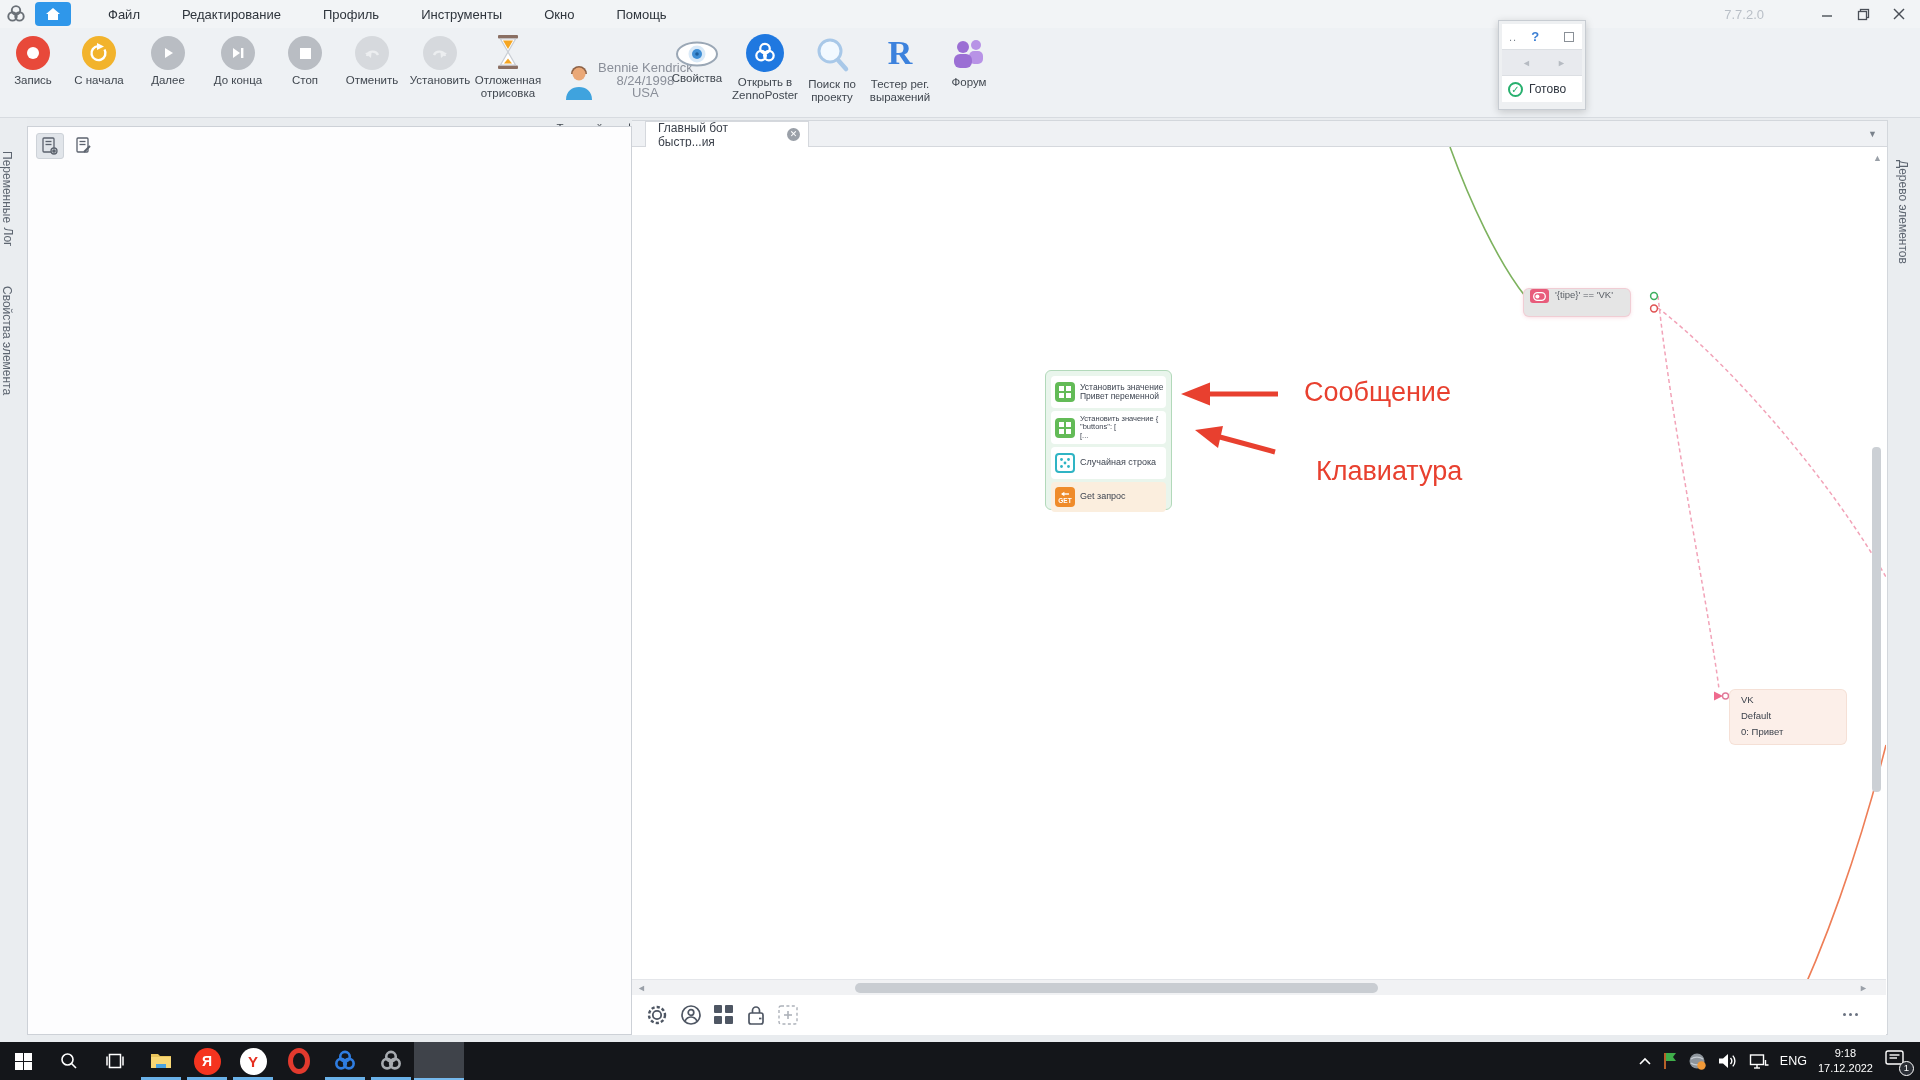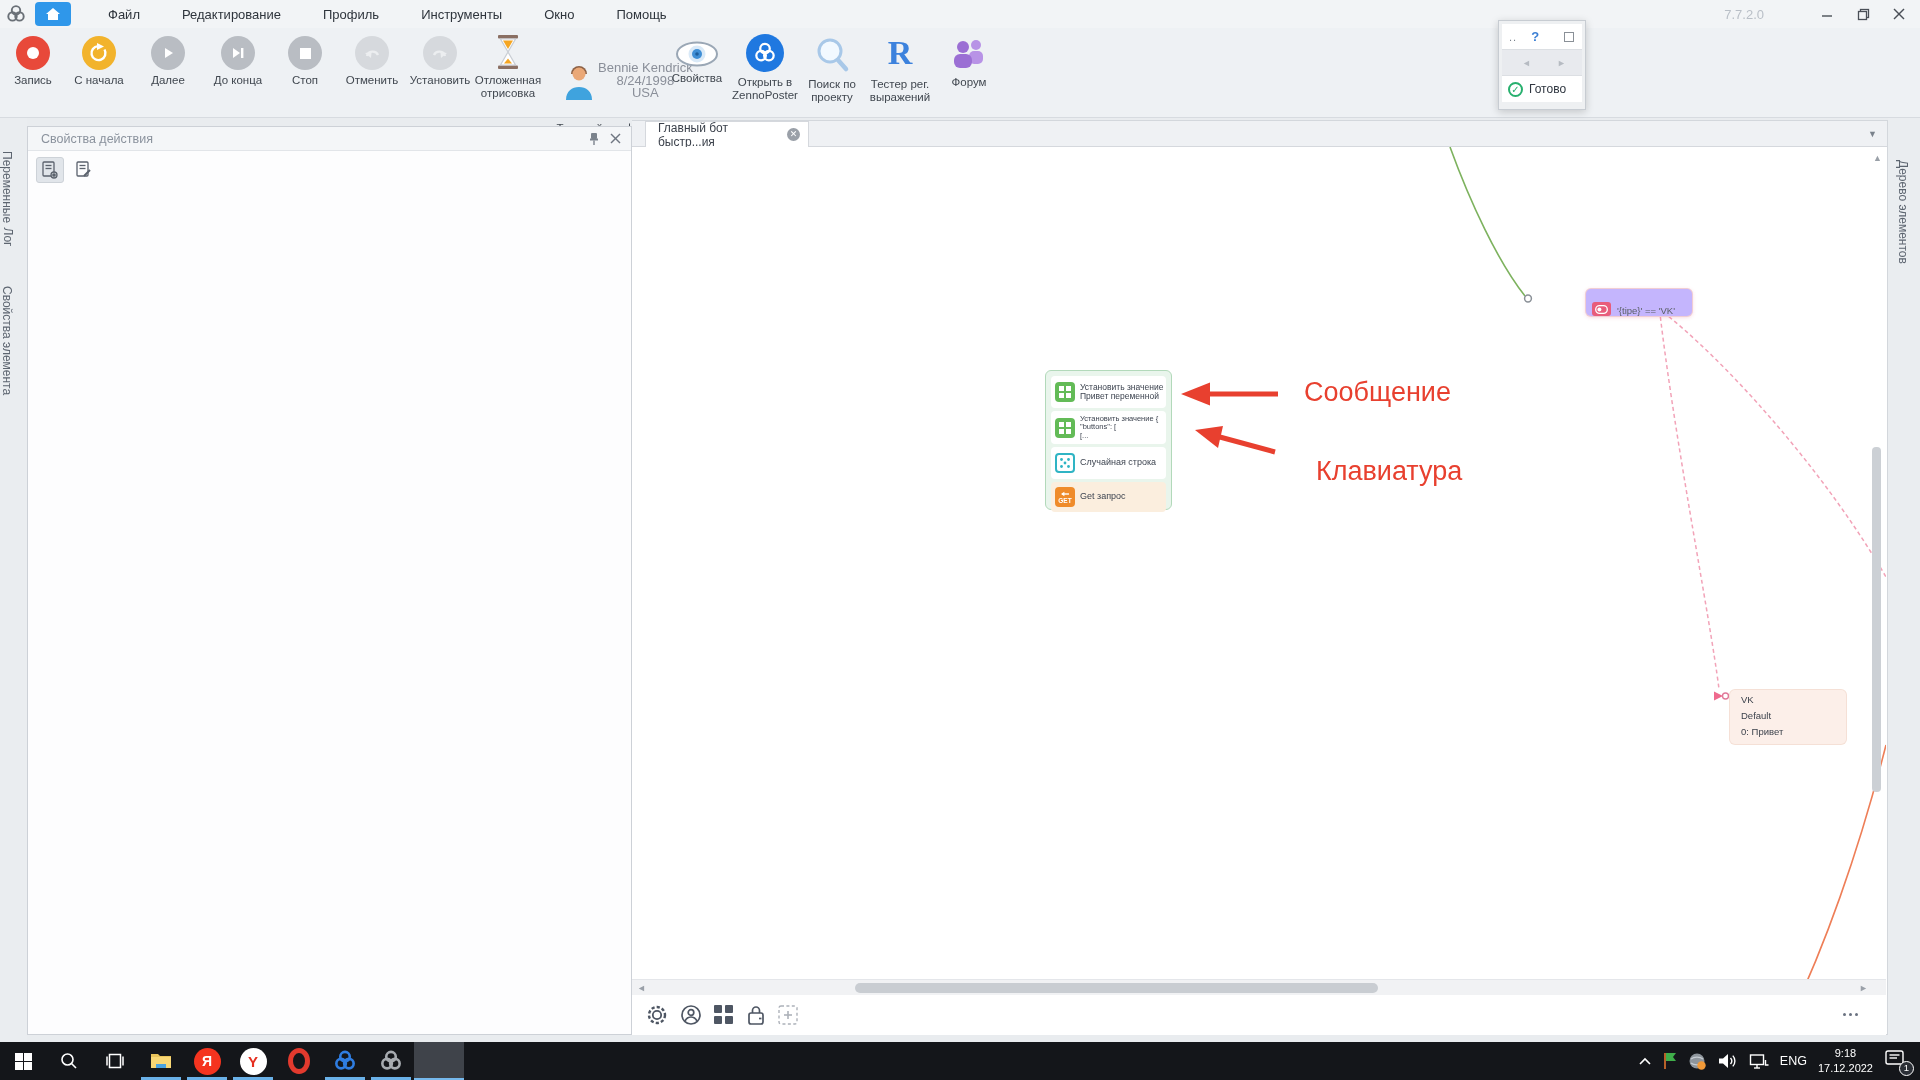--- a/index.html
+++ b/index.html
@@ -47,21 +47,21 @@
 #canvas-wrap{position:absolute;left:632px;top:120px;width:1256px;height:915px;background:#fff;border:1px solid #d3d7dc;border-left:none}
 #tabbar{height:26px;background:#eff1f4;border-bottom:1px solid #d5d8dd;position:relative}
 #doc-tab{position:absolute;left:13px;top:0;height:26px;width:164px;background:#fff;border:1px solid #d5d8dd;border-bottom:none;display:flex;align-items:center;font-size:12px;color:#3c424c}
 #doc-tab .t{margin-left:12px}
 #tab-close{margin-left:auto;margin-right:8px;width:13px;height:13px;border-radius:50%;background:#9aa0a8;color:#fff;font-size:9px;line-height:13px;text-align:center}
 #tab-list-arrow{position:absolute;right:10px;top:8px;font-size:9px;color:#7a828c}
 #canvas{position:relative;width:1254px;height:888px;background:#fff;overflow:hidden}
 #flow-svg{position:absolute;left:0;top:0}
 
 
-#cond-node{position:absolute;left:954px;top:142px;width:106px;height:27px;background:#c4b5fd;border-radius:5px;box-shadow:0 0 0 1px #f0cdd4,0 1px 4px rgba(230,90,120,.3);display:flex;align-items:flex-end}
+#cond-node{position:absolute;left:892px;top:142px;width:106px;height:27px;background:#e5e5e5;border-radius:5px;box-shadow:0 0 0 1px #f0cdd4,0 1px 4px rgba(230,90,120,.3);display:flex;align-items:flex-start}
 #cond-icon{width:19px;height:14px;background:#e85c7b;border-radius:3px;margin-left:6px;display:flex;align-items:center;justify-content:center}
 #cond-text{margin-left:6px;font-size:9.5px;color:#5a5f66}
 
 
 #group-node{position:absolute;left:413px;top:223px;width:127px;height:140px;background:#e9f5ec;border:1px solid #b2d9ba;border-radius:6px;padding:5px}
 .gitem{width:115px;border-radius:4px;background:#fff;display:flex;align-items:center;margin-bottom:3px}
 .gitem .gl{font-size:8.5px;line-height:9.5px;color:#3d4450;margin-left:5px}
 .gicon{width:20px;height:20px;border-radius:4px;margin-left:4px;flex:none;display:flex;align-items:center;justify-content:center}
 .g-green{background:#63bb57}
 .g-dice{background:#fff;border:2px solid #2fb4c4}
@@ -297,36 +297,20 @@
 <div id="left-strip" class="strip">
   <div class="vtab" style="left:-29px;top:62px;width:72px">Переменные</div>
   <div class="vtab" style="left:-1px;top:112px">Лог</div>
   <div class="vtab" style="left:-44px;top:212px;width:102px">Свойства элемента</div>
 </div>
 <div id="right-strip" class="strip">
   <div class="vtab" style="left:-40px;top:90px;width:110px">Дерево элементов</div>
 </div>
 
 <div id="props">
-  <div id="props-header">
-    <span id="props-title">Свойства действия</span>
-    <span class="hicon" style="margin-right:10px">
-      <svg width="12" height="14" viewBox="0 0 12 14">
-          <rect x="3" y="1" width="6" height="6" rx="1" fill="#7a828c"></rect>
-          <rect x="2" y="6.5" width="8" height="2" fill="#7a828c"></rect>
-          <line x1="6" y1="8.5" x2="6" y2="13" stroke="#7a828c" stroke-width="1.4"></line>
-        </svg>
-      </span>
-    <span style="margin-right:10px">
-      <svg width="11" height="11" stroke="#6f7681" stroke-width="1.4">
-          <line x1="1" y1="1" x2="10" y2="10"></line>
-          <line x1="10" y1="1" x2="1" y2="10"></line>
-        </svg>
-      </span>
-  </div>
   <div id="props-tools">
     <span class="ptool sel">
       <svg width="16" height="18" viewBox="0 0 16 18" fill="none" stroke="#5b626d" stroke-width="1.3">
         <rect x="1" y="1" width="11" height="14" rx="1"></rect>
           <line x1="3.5" y1="4.5" x2="9.5" y2="4.5"></line>
           <line x1="3.5" y1="7.5" x2="9.5" y2="7.5"></line>
           <circle cx="12" cy="14" r="3" fill="#e1e5ea"></circle>
           <circle cx="12" cy="14" r="1.2" fill="#5b626d"></circle>
         </svg>
       </span>

